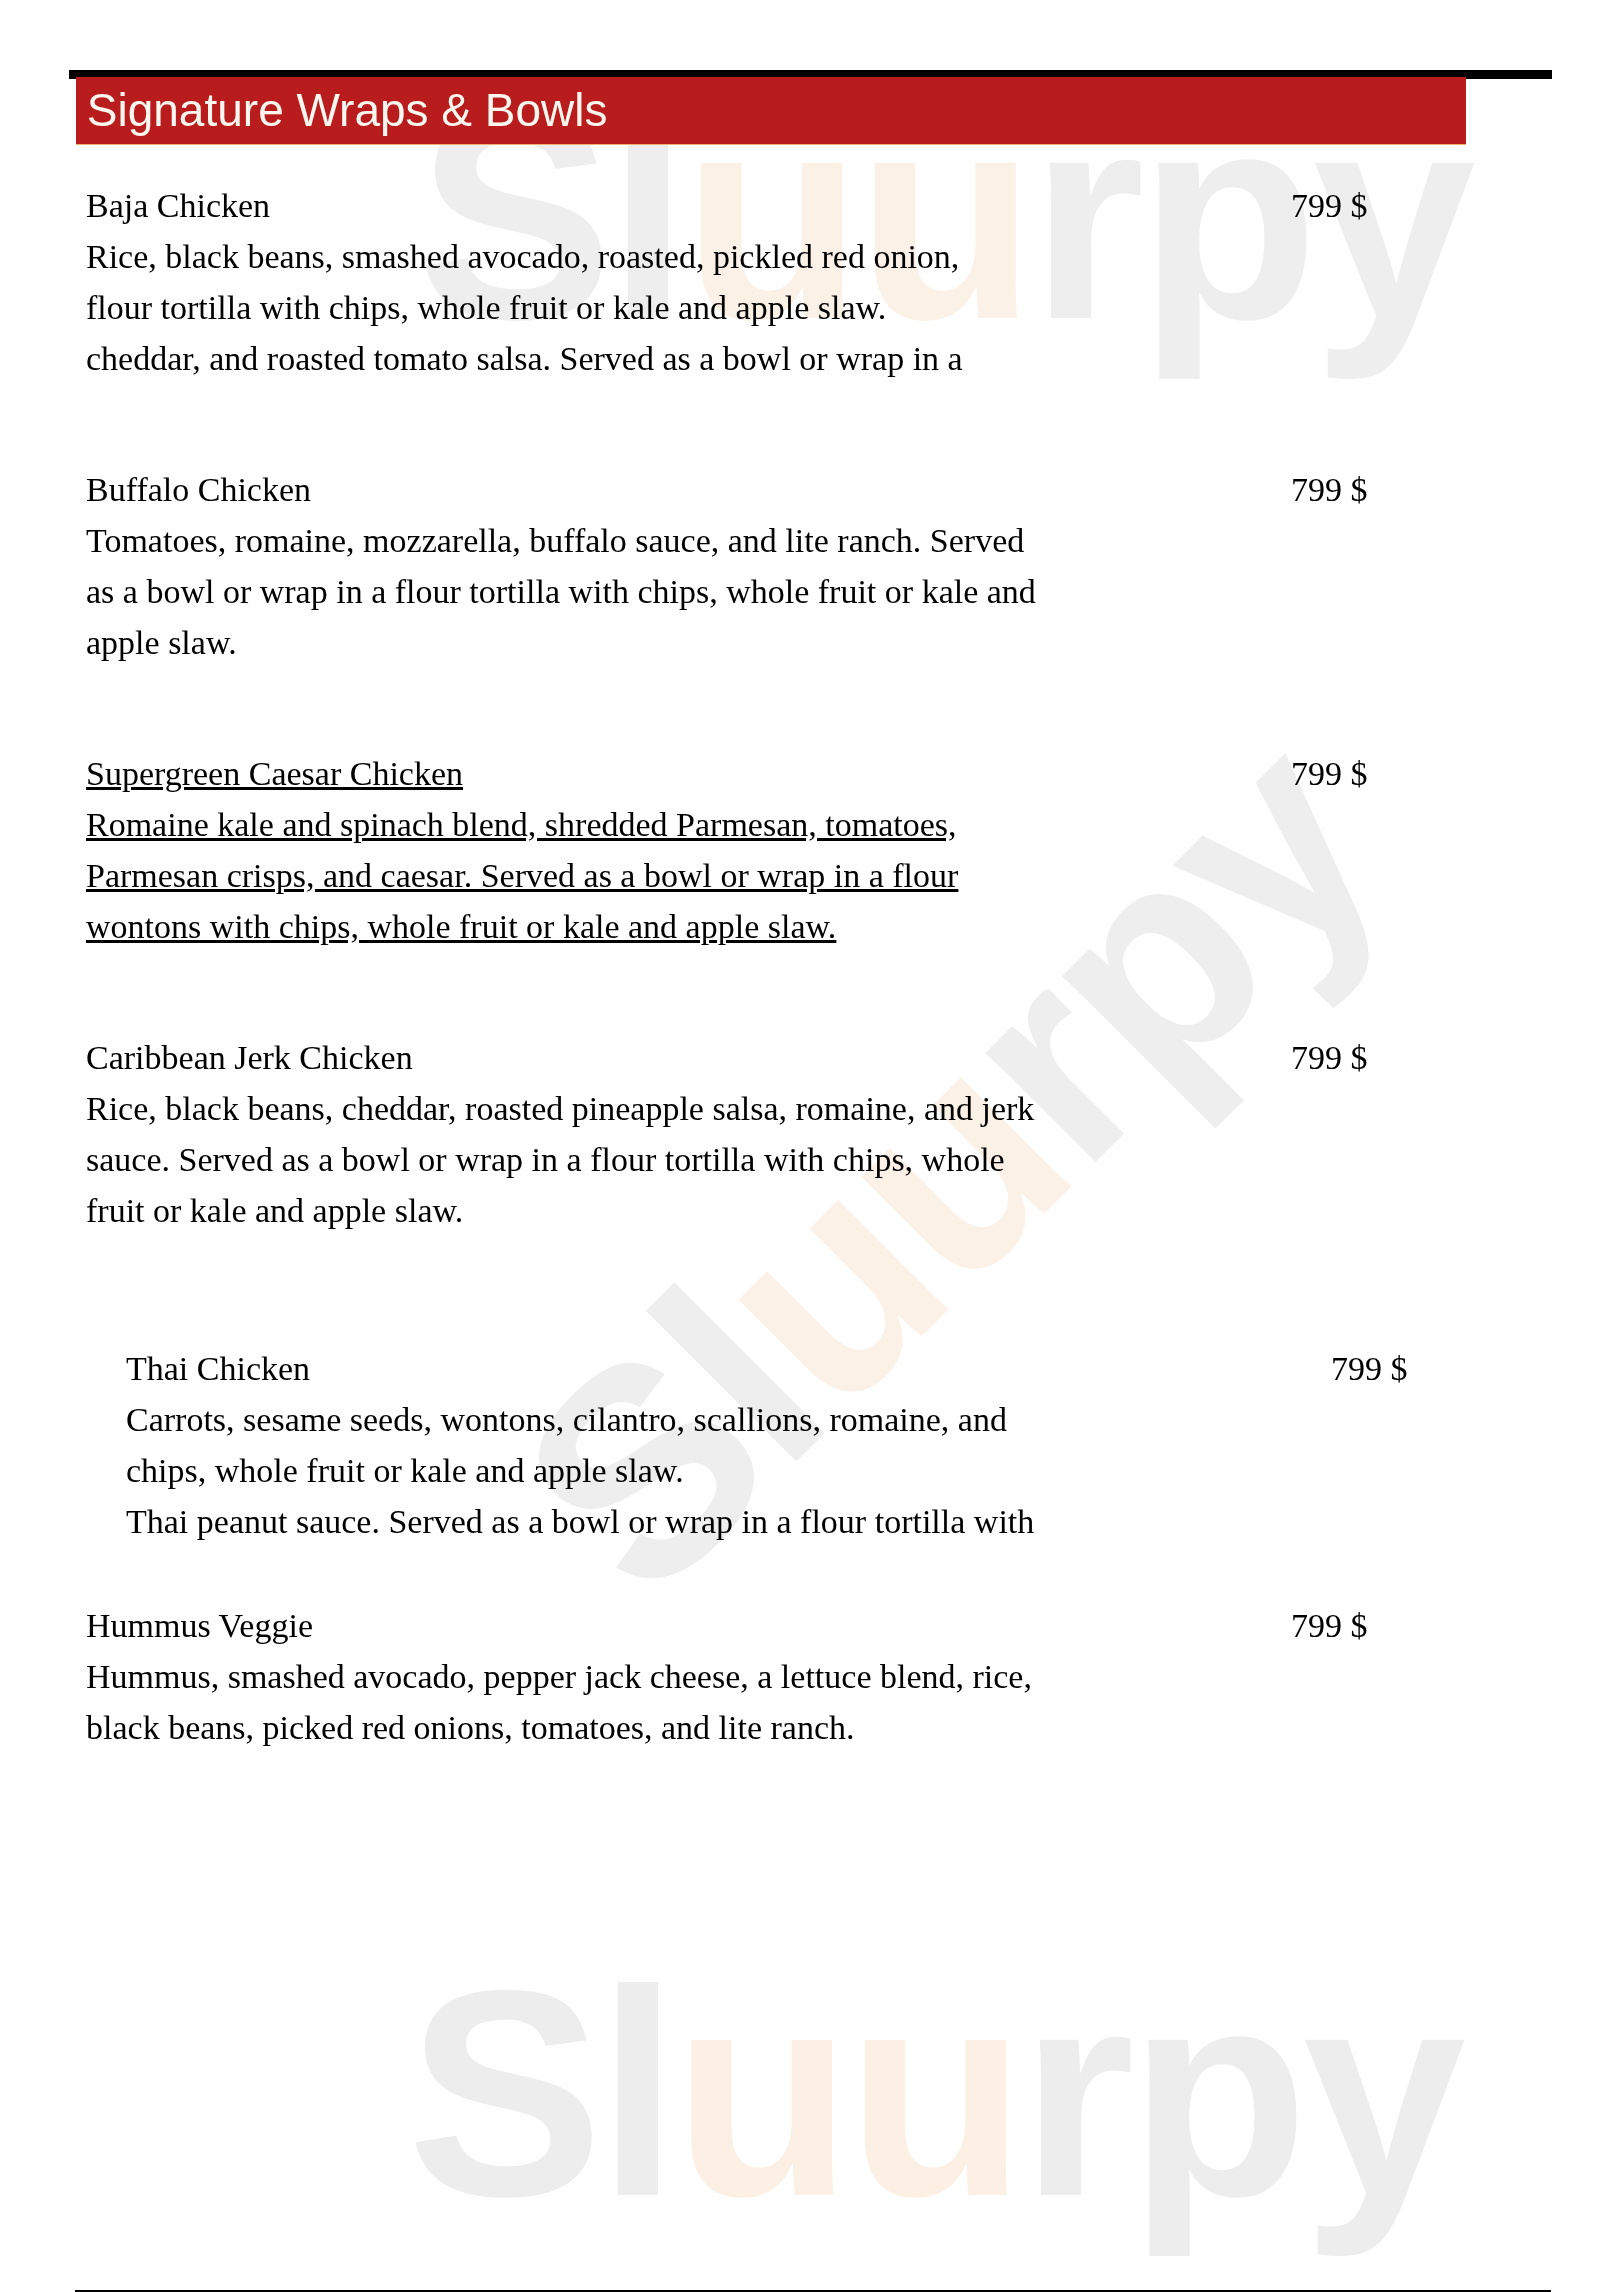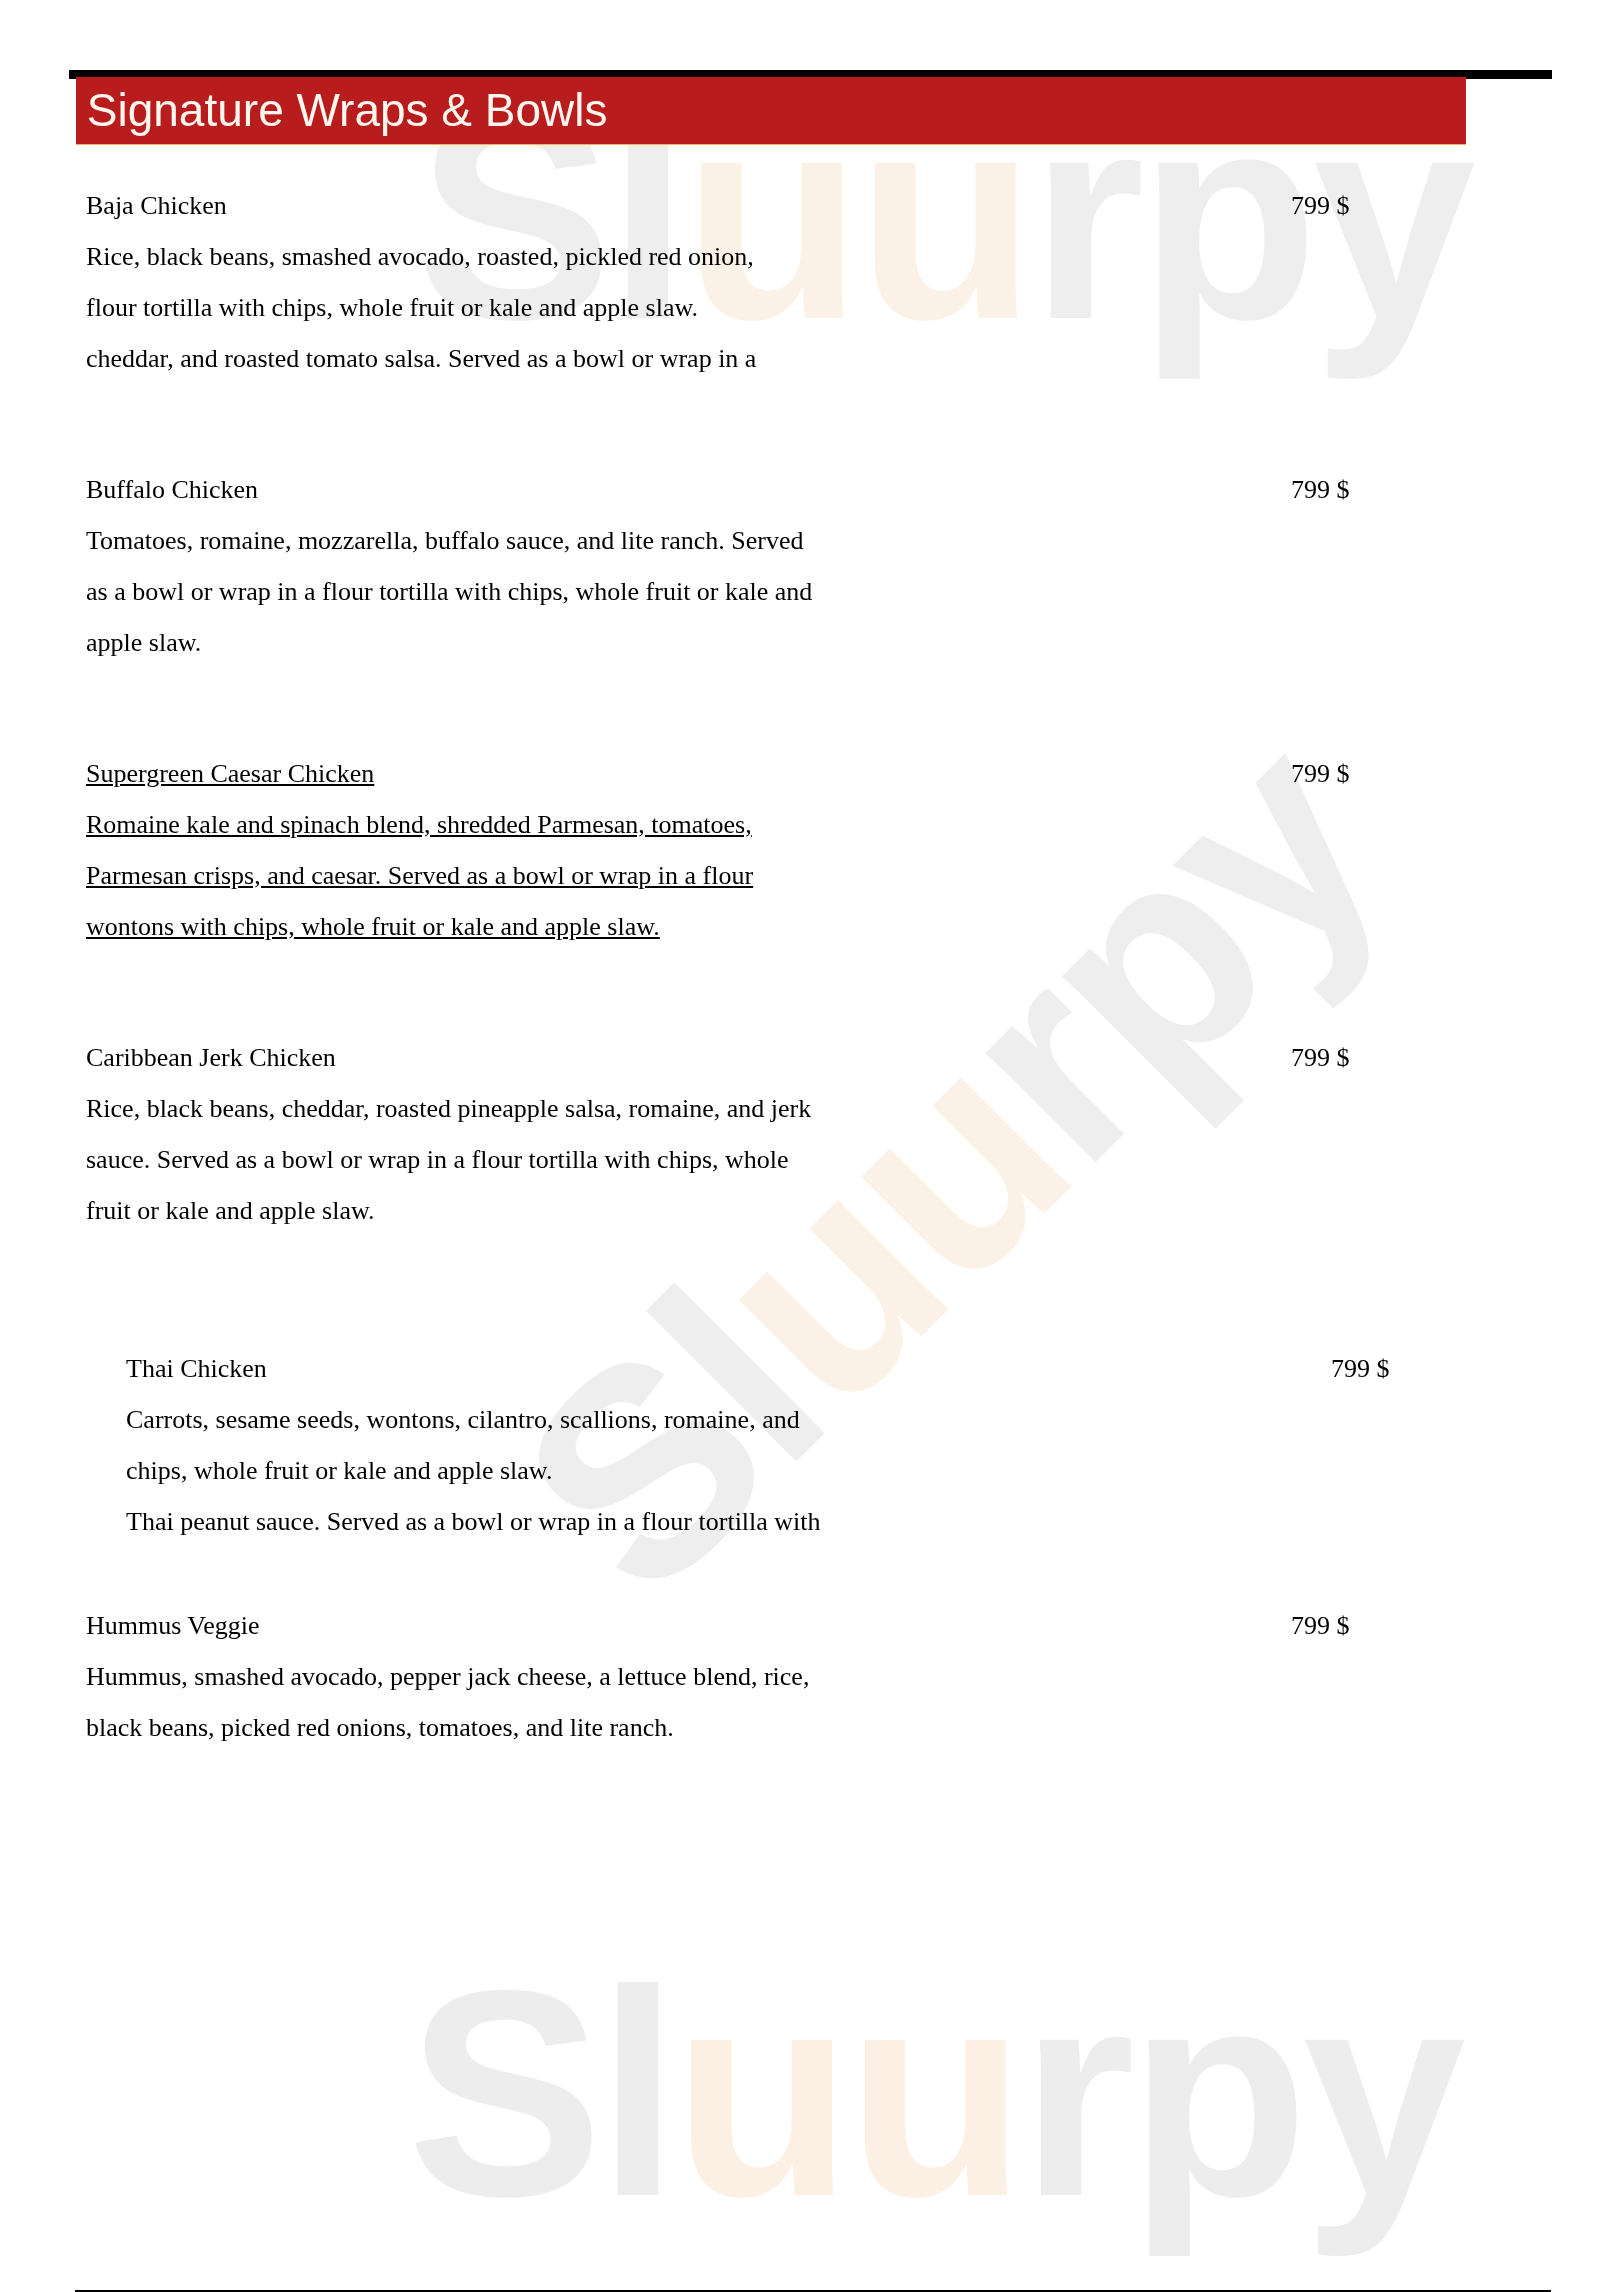--- a/index.html
+++ b/index.html
@@ -90,21 +90,21 @@
     top: 0;
     width: 1621px;
     z-index: 3;
   }
   .menu-item {
     position: absolute;
     left: 86px;
     width: 1304px;
   }
   .item-name, .item-desc-line, .item-price {
-    font-size: 26px;
+    font-size: 34px;
     line-height: 51px;
     white-space: nowrap;
   }
   .item-name {
     display: block;
   }
   .item-desc {
     display: block;
   }
   .item-desc-line {

